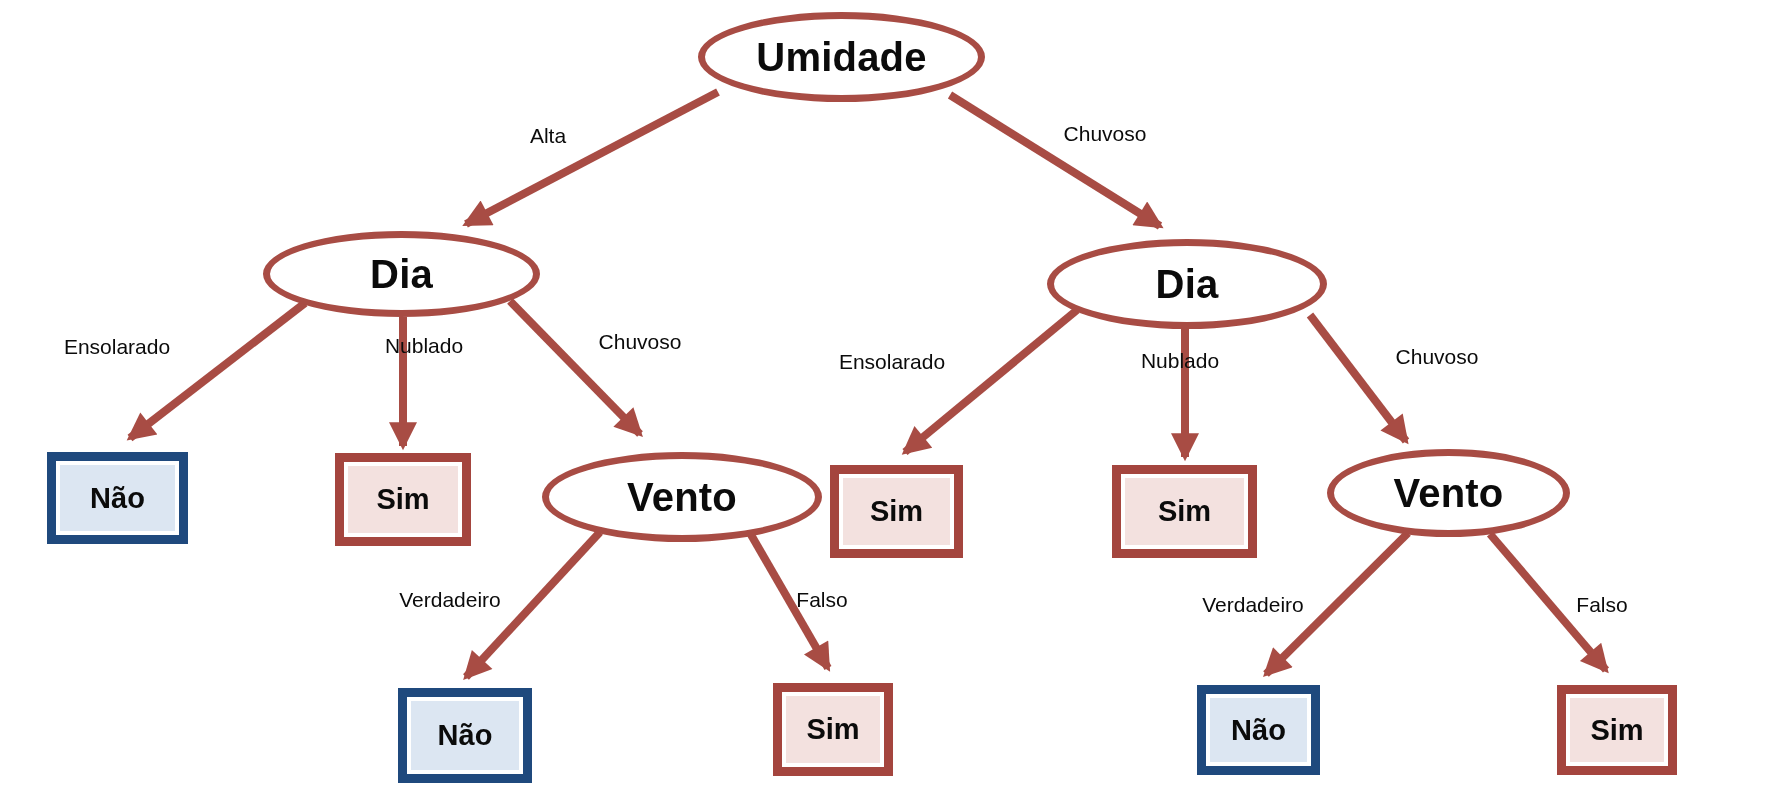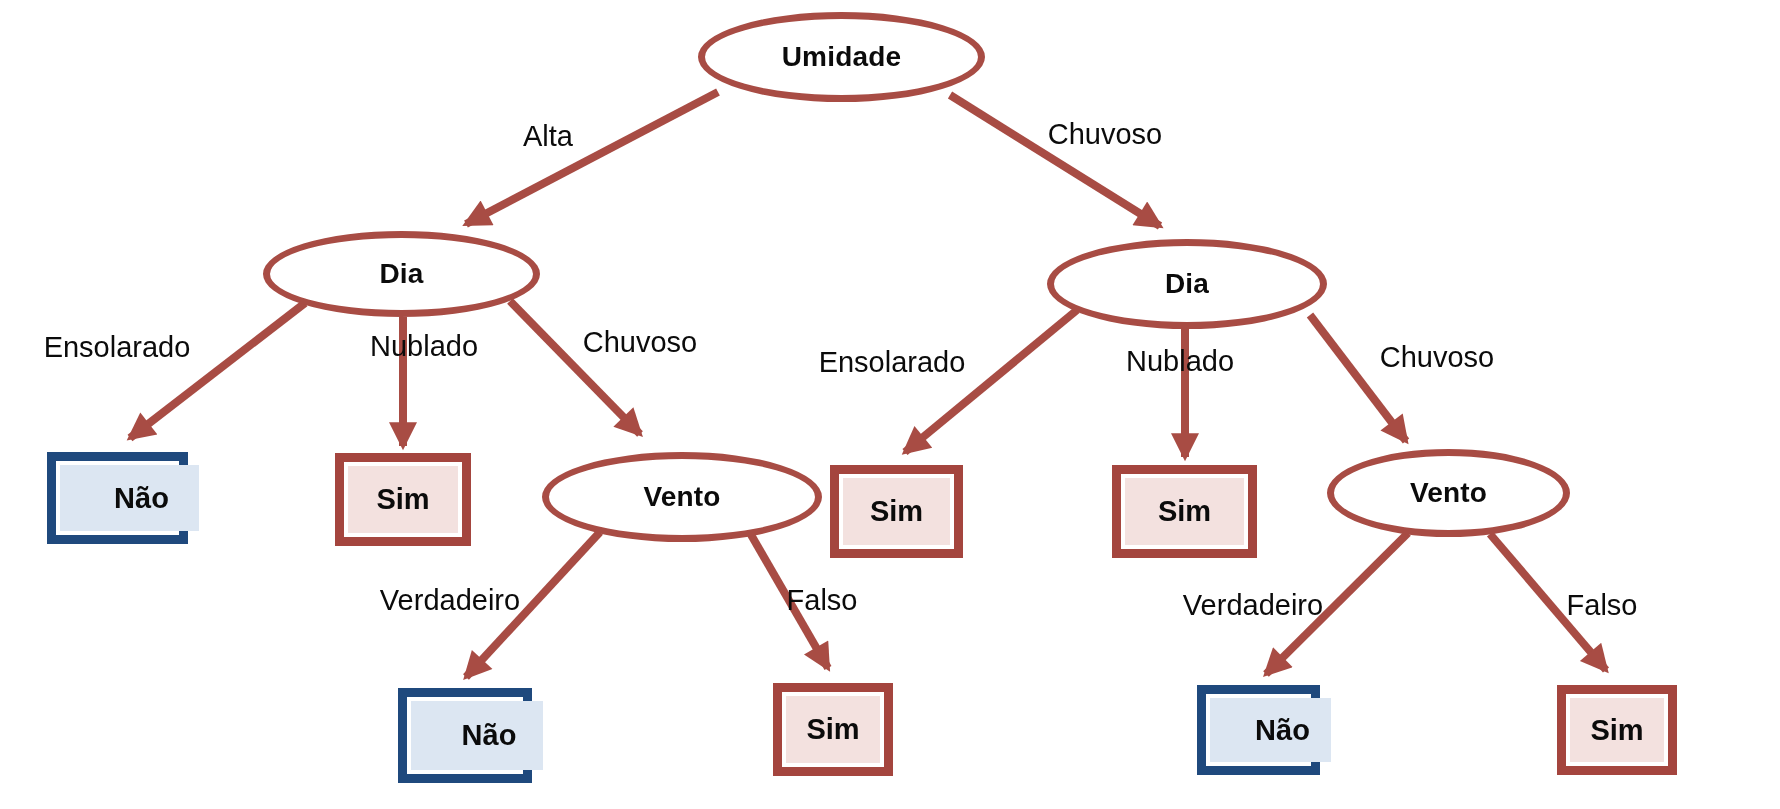--- a/index.html
+++ b/index.html
@@ -19,38 +19,38 @@
     overflow:hidden;
     font-family:"Liberation Sans", sans-serif;
     color:var(--ink);
   }
   .edges{position:absolute;left:0;top:0;width:1780px;height:809px;z-index:1;}
   .edges line{stroke:var(--red);stroke-width:8;marker-end:url(#arrowhead);}
   .enode{
     position:absolute;z-index:2;box-sizing:border-box;
     border:7px solid var(--red);border-radius:50%;background:#fff;
     display:flex;align-items:center;justify-content:center;
-    font-weight:bold;font-size:28px;letter-spacing:0.2px;
+    font-weight:bold;font-size:40px;letter-spacing:0.2px;
   }
   .leaf{
     position:absolute;z-index:2;box-sizing:border-box;
     border:9px solid;background:#fff;padding:4px;
   }
   .leaf .leaf-inner{
     width:100%;height:100%;
     display:flex;align-items:center;justify-content:center;
     font-weight:bold;font-size:29px;
   }
   .leaf.no{border-color:var(--blue-border);}
-  .leaf.no .leaf-inner{background:var(--blue-fill);padding-left:24px;}
+  .leaf.no .leaf-inner{background:var(--blue-fill);}
   .leaf.yes{border-color:var(--red-border);}
   .leaf.yes .leaf-inner{background:var(--pink-fill);}
   .elabel{
     position:absolute;z-index:3;transform:translate(-50%,-50%);
-    font-size:29px;white-space:nowrap;color:var(--ink);
+    font-size:21px;white-space:nowrap;color:var(--ink);
   }
 </style>
 </head>
 <body>
 
 <div class="stage">
 
   <svg class="edges" viewBox="0 0 1780 809" xmlns="http://www.w3.org/2000/svg">
     <defs>
       <marker id="arrowhead" viewBox="0 0 10 10" refX="8.5" refY="5" markerWidth="3.8" markerHeight="3.5" orient="auto" markerUnits="strokeWidth">

